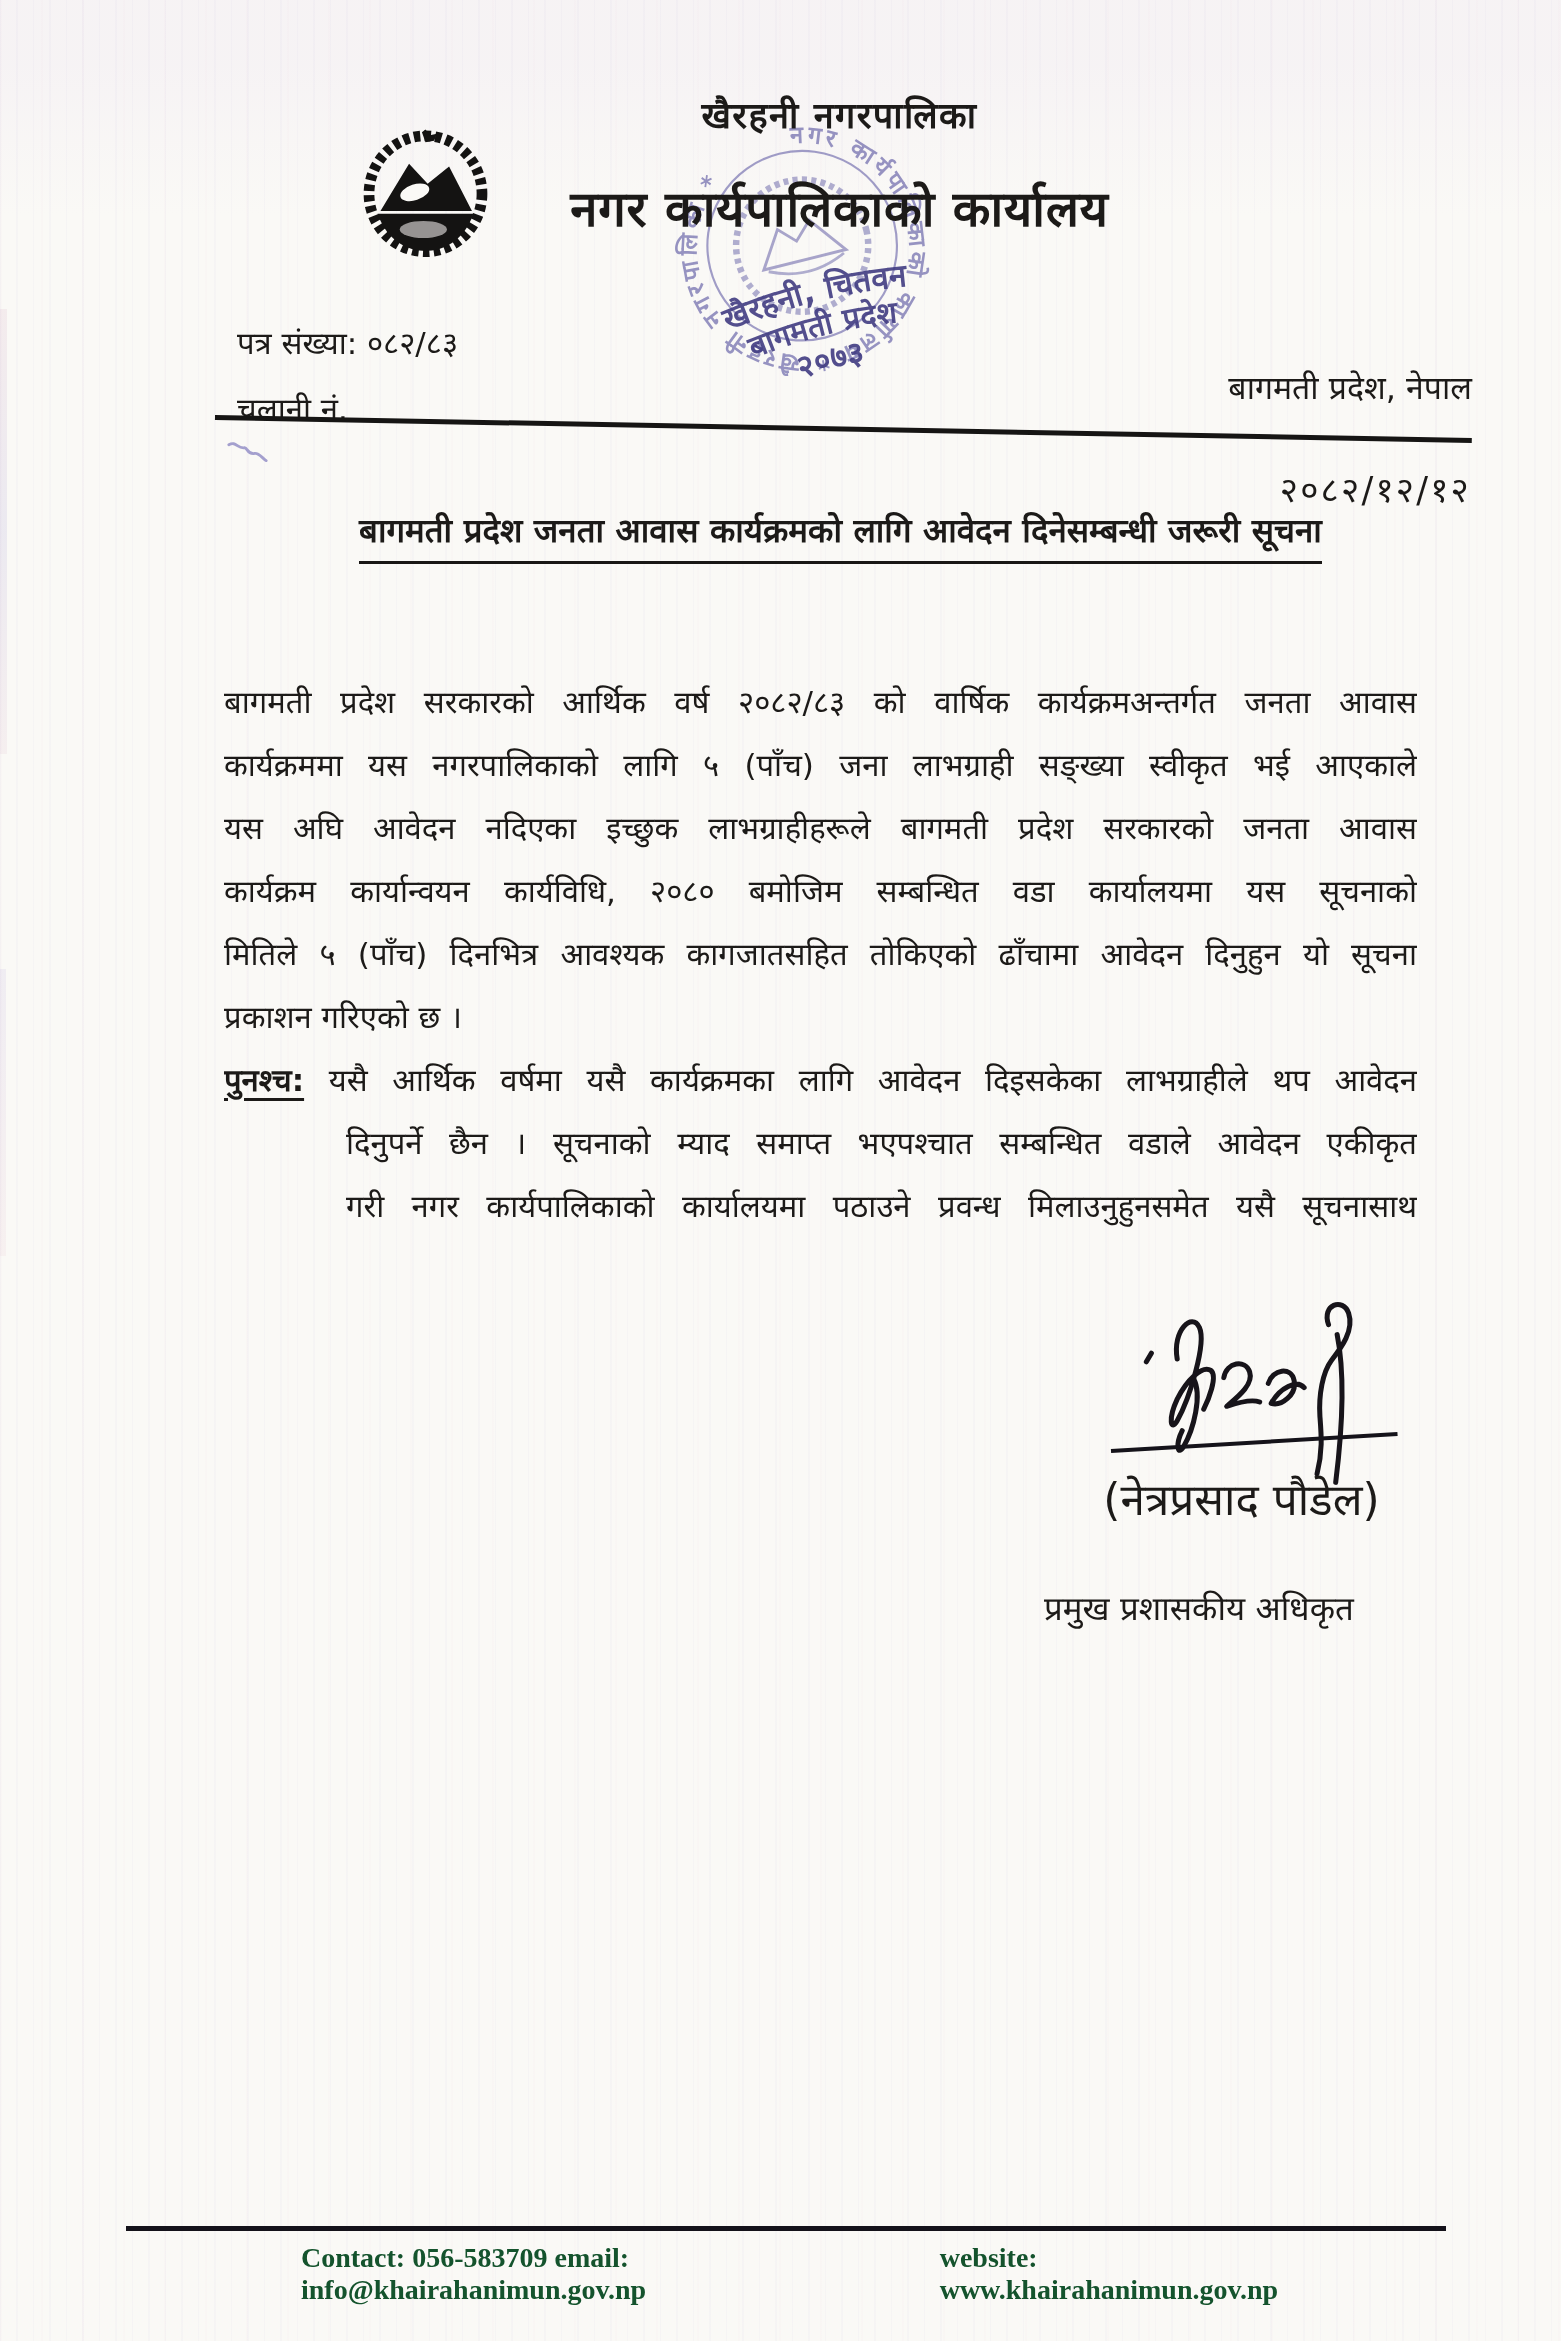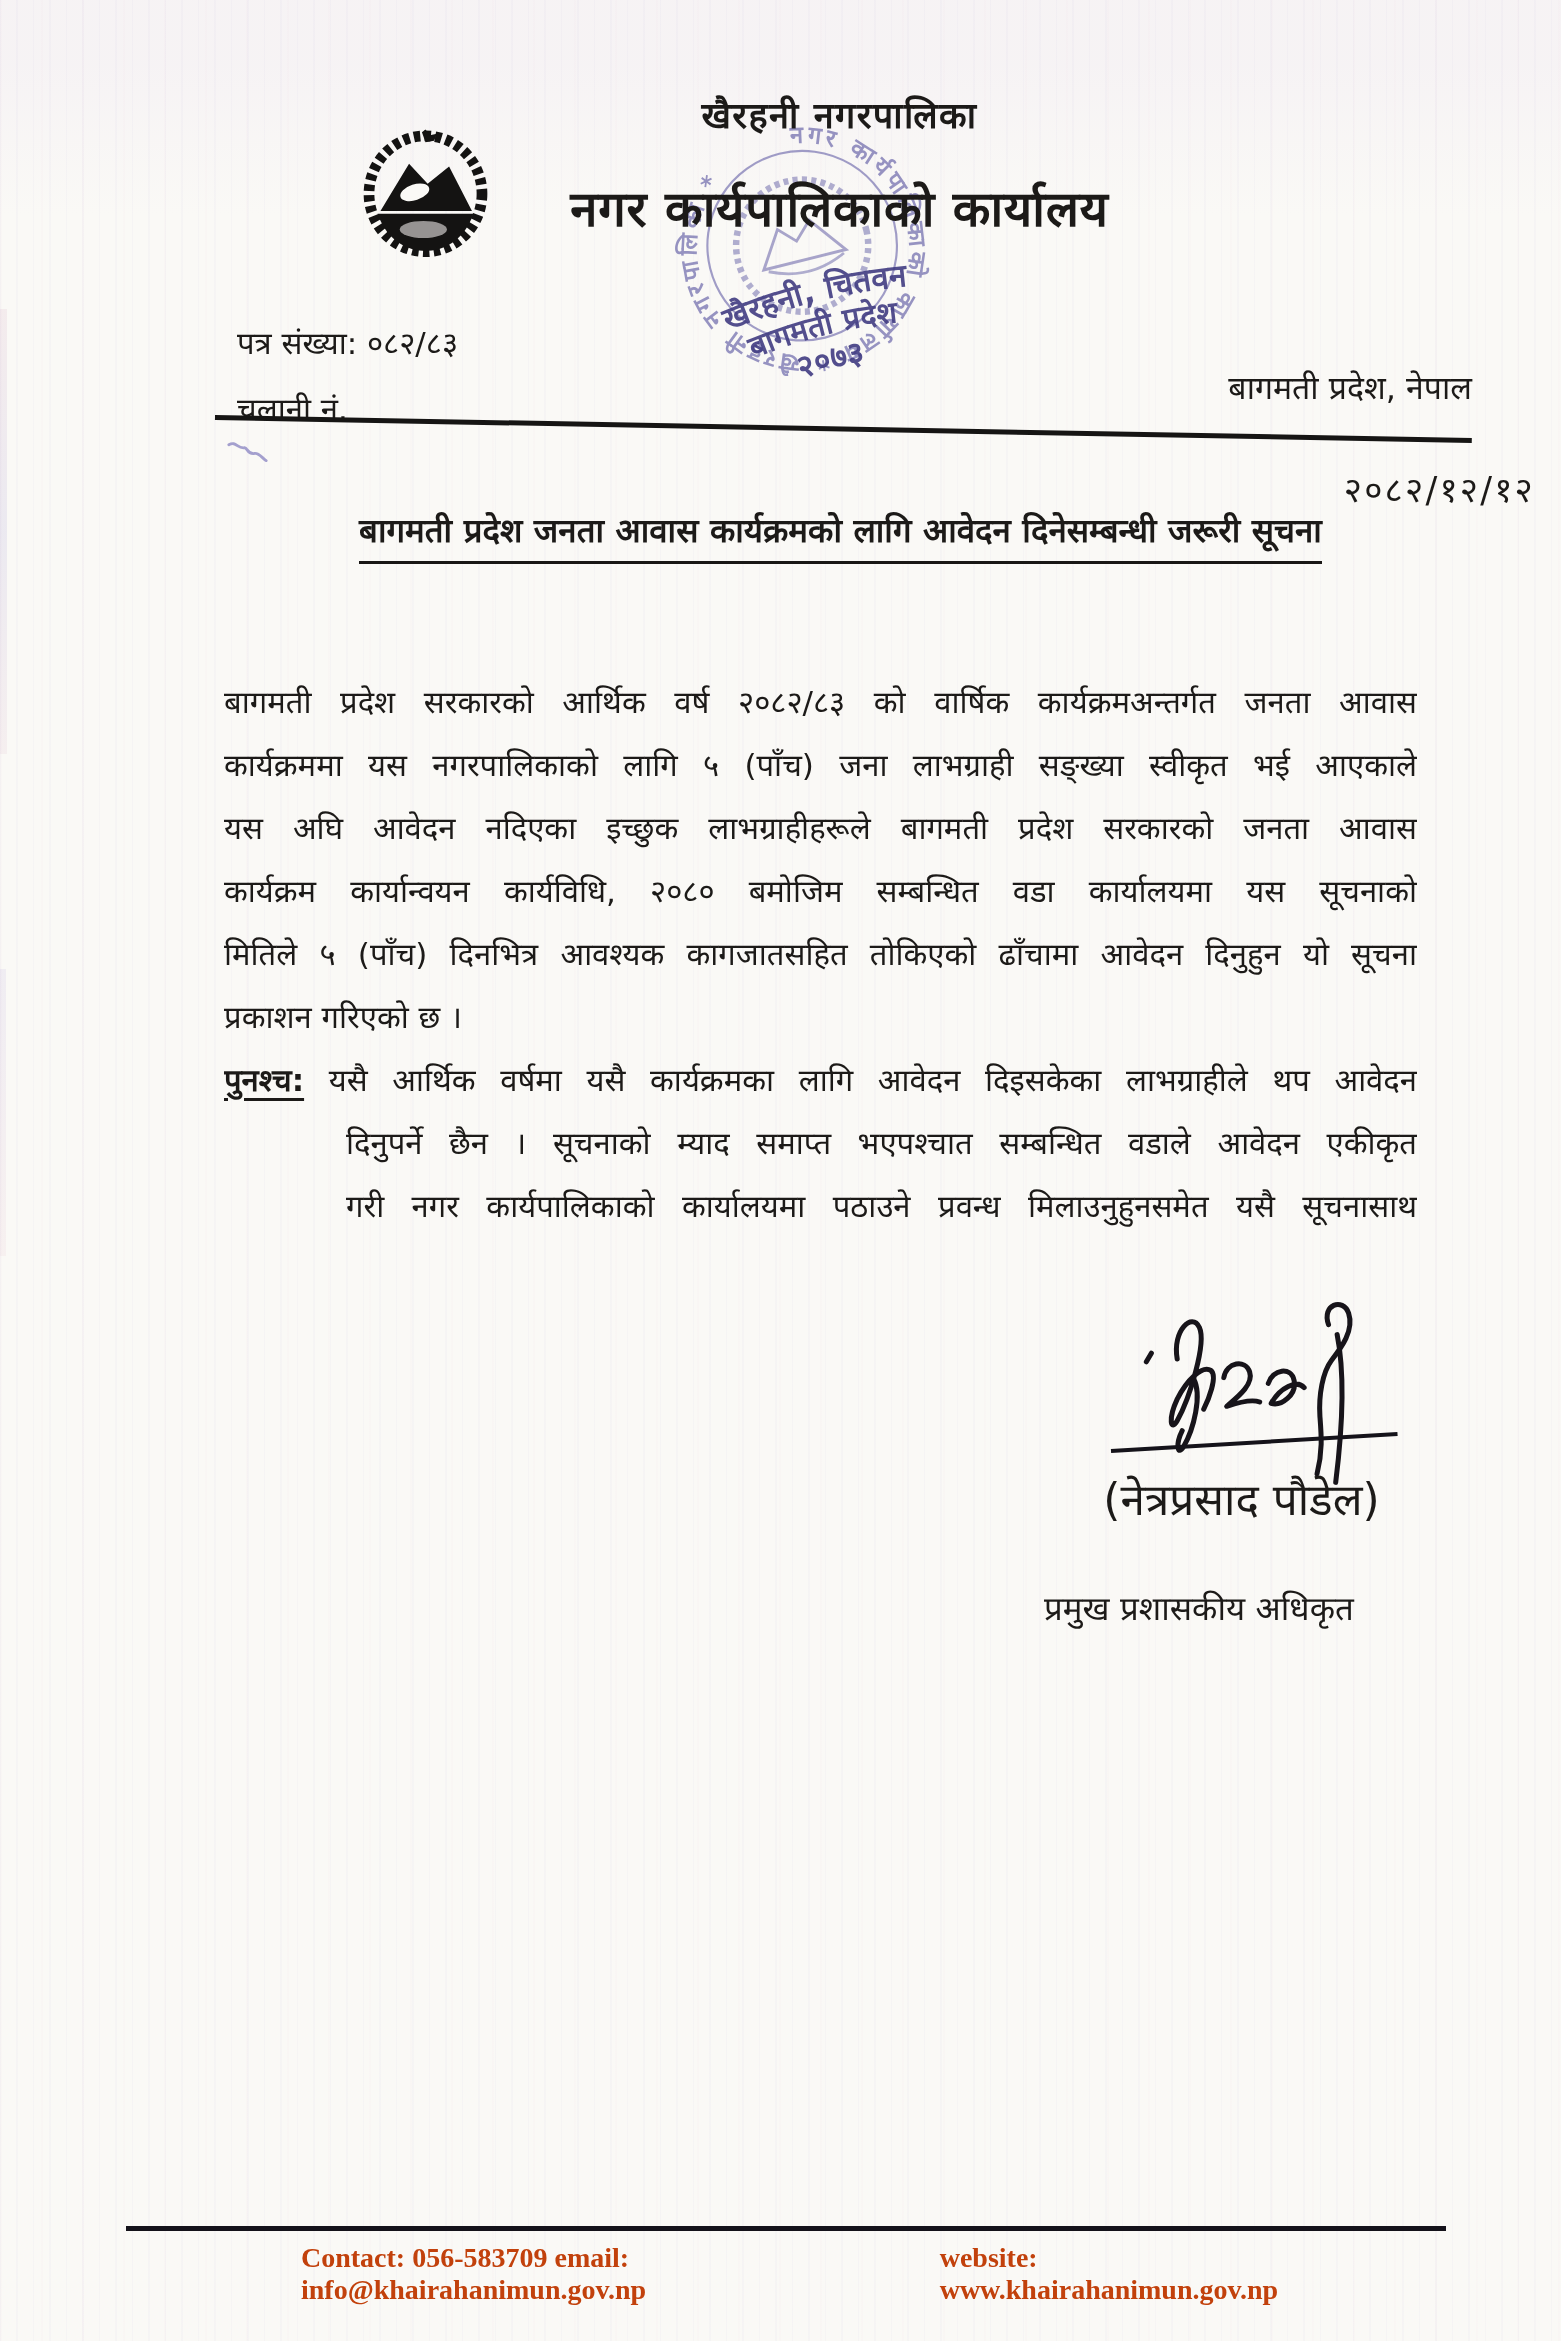--- a/index.html
+++ b/index.html
@@ -20,37 +20,37 @@
       linear-gradient(180deg, rgba(235,225,240,0.25) 0 65px, rgba(0,0,0,0) 215px);
   }
   .abs{position:absolute;}
   .center-band{left:0;width:1679px;text-align:center;}
   .hdr1{top:90px;font-size:36px;font-weight:bold;letter-spacing:1.4px;}
   .hdr2{top:174px;font-size:49px;font-weight:bold;letter-spacing:0.7px;}
   .refno{left:237px;top:321px;font-size:31px;}
   .chalani{left:237px;top:387px;font-size:31px;}
   .addr{left:1148px;top:336px;width:324px;text-align:right;font-size:32px;margin-top:29px;}
   .rule{left:215px;top:415px;width:1257px;height:5px;background:#161514;transform:rotate(1.05deg);transform-origin:left center;}
-  .date{left:1212px;top:465px;width:323px;text-align:right;font-size:35px;letter-spacing:2.2px;}
+  .date{left:1148px;top:465px;width:323px;text-align:right;font-size:35px;letter-spacing:2.2px;}
   .subject-wrap{left:237px;top:507px;width:1207px;text-align:center;font-size:33px;font-weight:bold;}
   .subject-wrap span{display:inline-block;border-bottom:3.6px solid #191715;padding-bottom:9px;}
   .body-block{left:224px;top:671px;width:1193px;font-size:31px;line-height:63px;}
   .bl{height:63px;white-space:nowrap;}
   .bl.stretch{text-align:justify;text-align-last:justify;white-space:normal;height:63px;overflow:hidden;}
   .bl.indent{padding-left:122px;}
   .bl.indent.stretch{padding-left:122px;box-sizing:border-box;}
   .ps-label{text-decoration:underline;text-underline-offset:7.2px;text-decoration-thickness:2.9px;font-weight:bold;}
   .sig-line{left:1111px;top:1449px;width:287px;height:3.6px;background:#15131a;transform:rotate(-3.4deg);transform-origin:left center;}
   .sig-name{left:1091px;top:1468px;width:301px;text-align:center;font-size:44px;}
   .sig-title{left:1044px;top:1547px;width:344px;text-align:left;font-size:33px;margin-top:38px;}
   .footer-rule{left:126px;top:2226px;width:1320px;height:5px;background:#14121a;}
   .footer-text{
     left:301px;top:2242px;width:1055px;
     display:flex;
-    font-family:"Liberation Serif",serif;font-weight:bold;font-size:28px;color:#c2410c;
+    font-family:"Liberation Serif",serif;font-weight:bold;font-size:28px;color:#14532d;
   }
   .smudge{pointer-events:none;}
 </style>
 </head>
 <body>
 
 <div class="page">
 
   <svg class="abs" style="left:359px;top:129px;" width="133" height="131" viewBox="0 0 186 182">
     <g fill="none" stroke="#141312">

